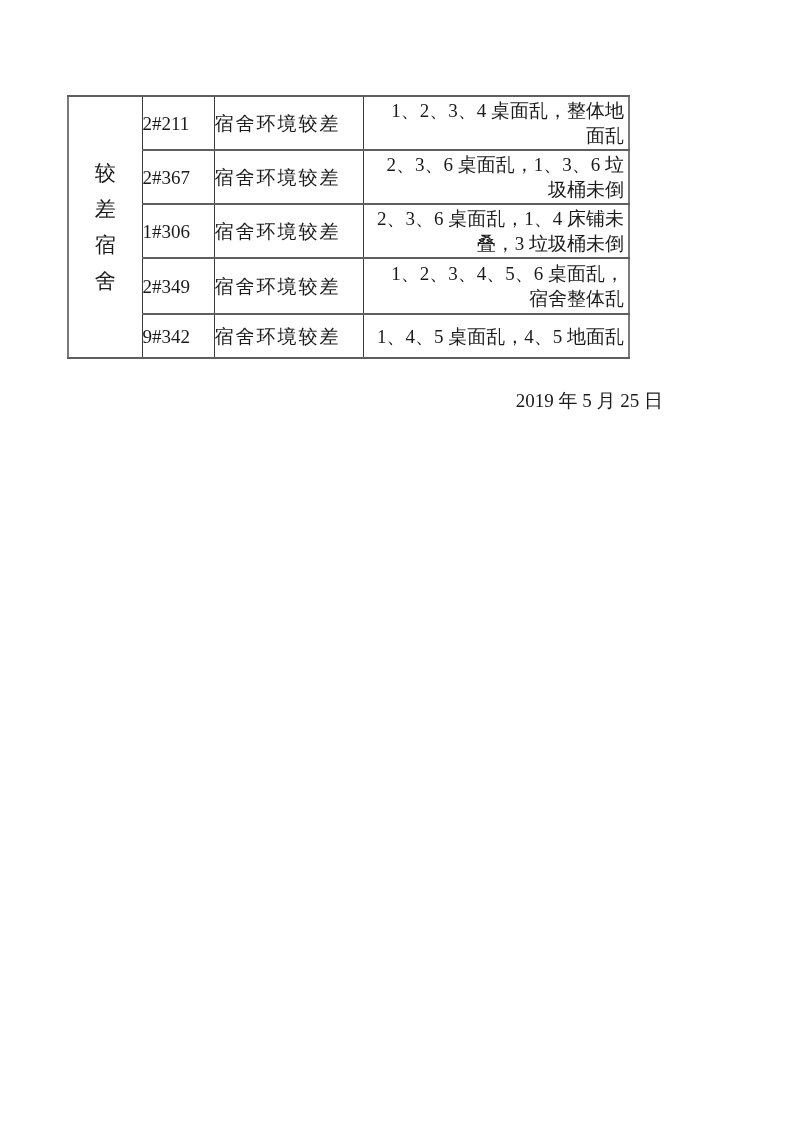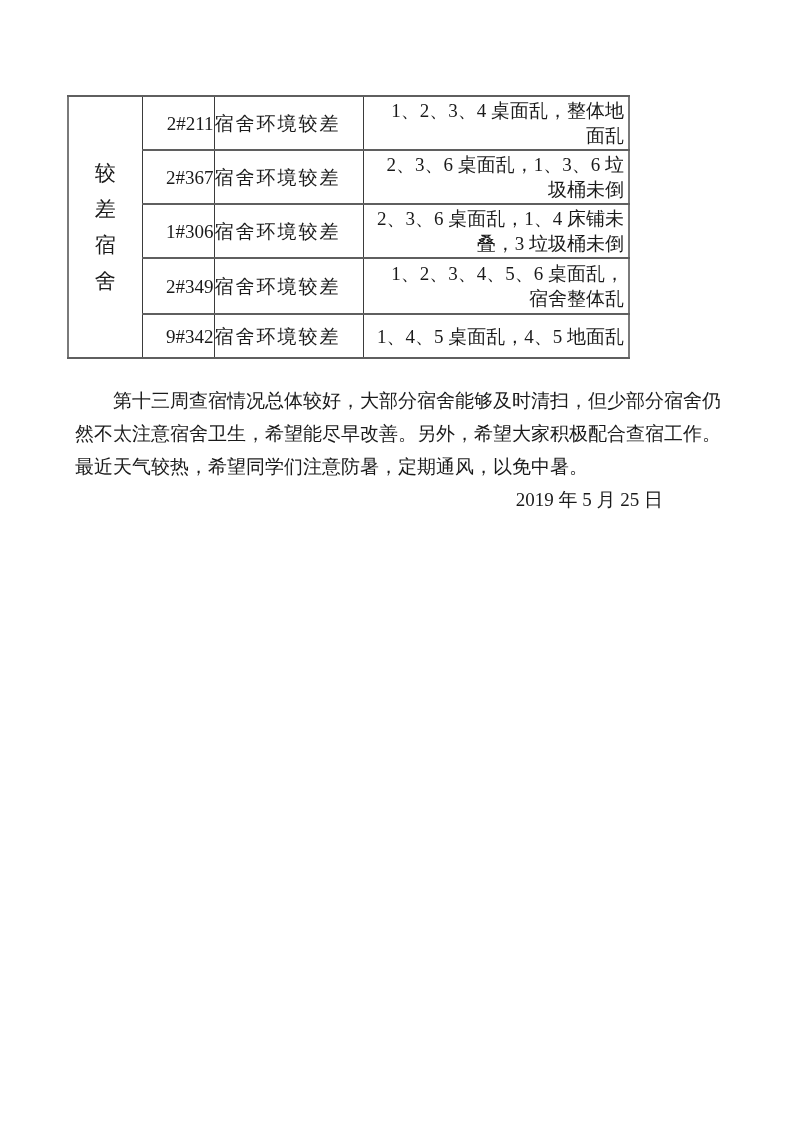--- a/index.html
+++ b/index.html
@@ -44,21 +44,21 @@
   table.dorm-table { border: 2px solid var(--border-outer); }
   td.cell-category { text-align: center; }
   .category-text {
     width: 22px;
     margin: 0 auto;
     word-break: break-all;
     font-size: 21px;
     line-height: 36px;
     text-align: center;
   }
-  td.cell-room   { text-align: right; }
+  td.cell-room   { text-align: left; }
   td.cell-status { text-align: left; letter-spacing: 2px; }
   td.cell-issues {
     text-align: right;
     padding: 1px 4px 1px 6px;
     white-space: pre-line;
     border-radius: 18px;
   }
   tr.row-h51 { height: 51px; }
   tr.row-h56 { height: 56px; margin-top: 20px; }
   tr.row-h44 { height: 44px; }
@@ -127,19 +127,16 @@
       </tr>
       <tr class="row-h44">
         <td class="cell-room">9#342</td>
         <td class="cell-status">宿舍环境较差</td>
         <td class="cell-issues">1、4、5 桌面乱，4、5 地面乱</td>
       </tr>
     </tbody>
   </table>
 
   <div class="body-block">
-    <div class="summary-paragraph">第十三周查宿情况总体较好，大部分宿舍能够及时清扫，但少部分宿舍仍
-然不太注意宿舍卫生，希望能尽早改善。另外，希望大家积极配合查宿工作。
-最近天气较热，希望同学们注意防暑，定期通风，以免中暑。</div>
     <div class="date-line">2019 年 5 月 25 日</div>
   </div>
 
 </div>
 
 </body></html>

